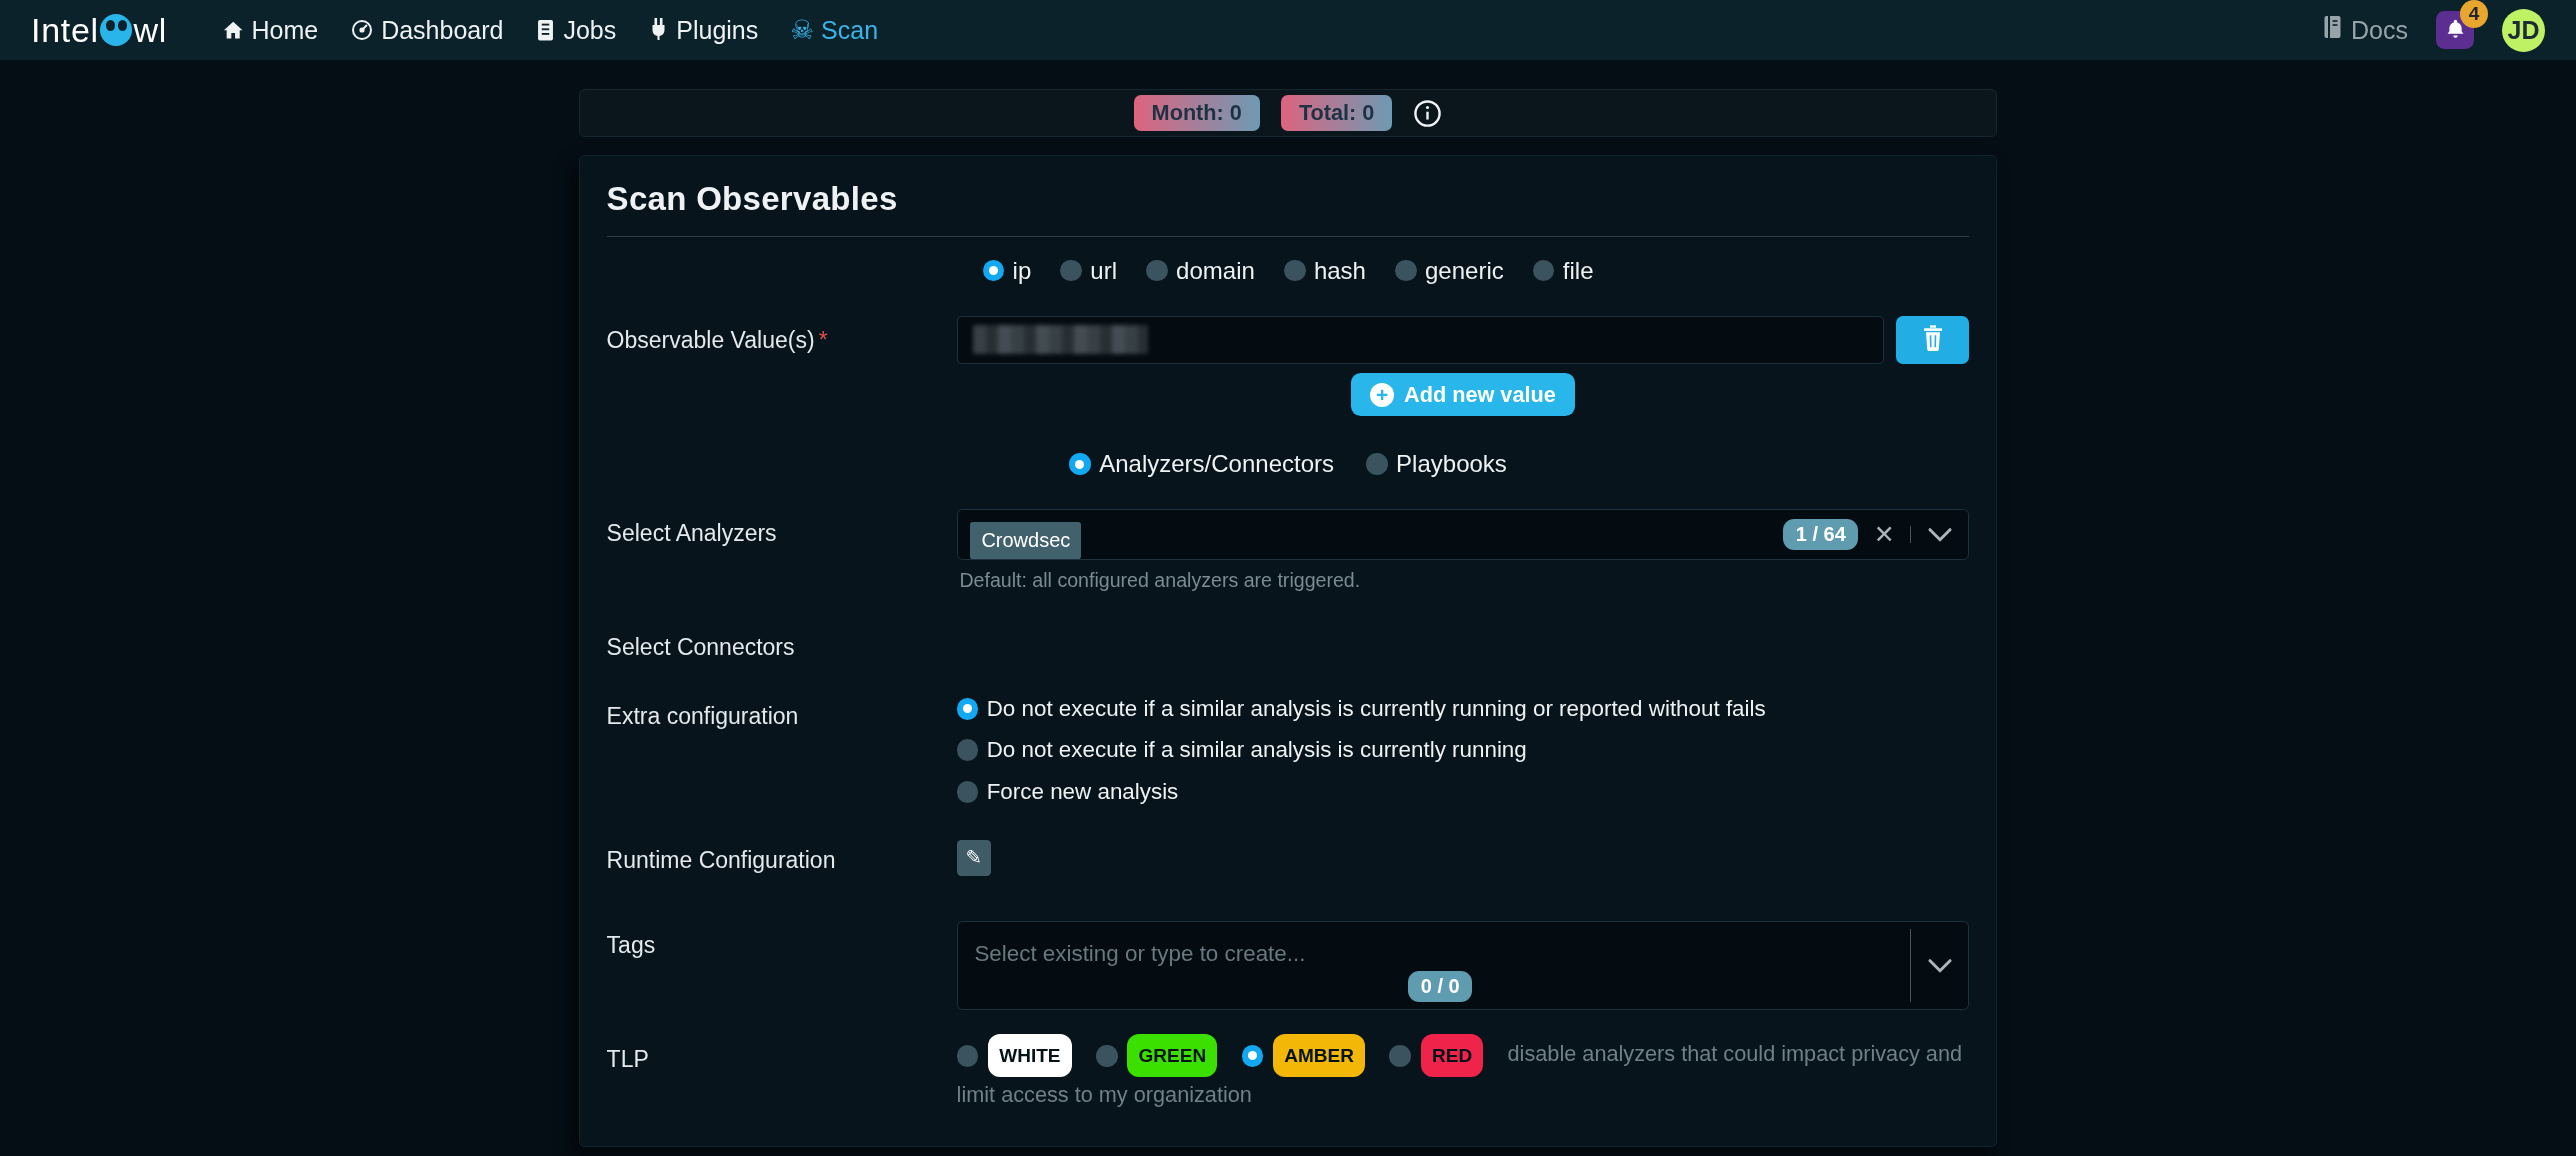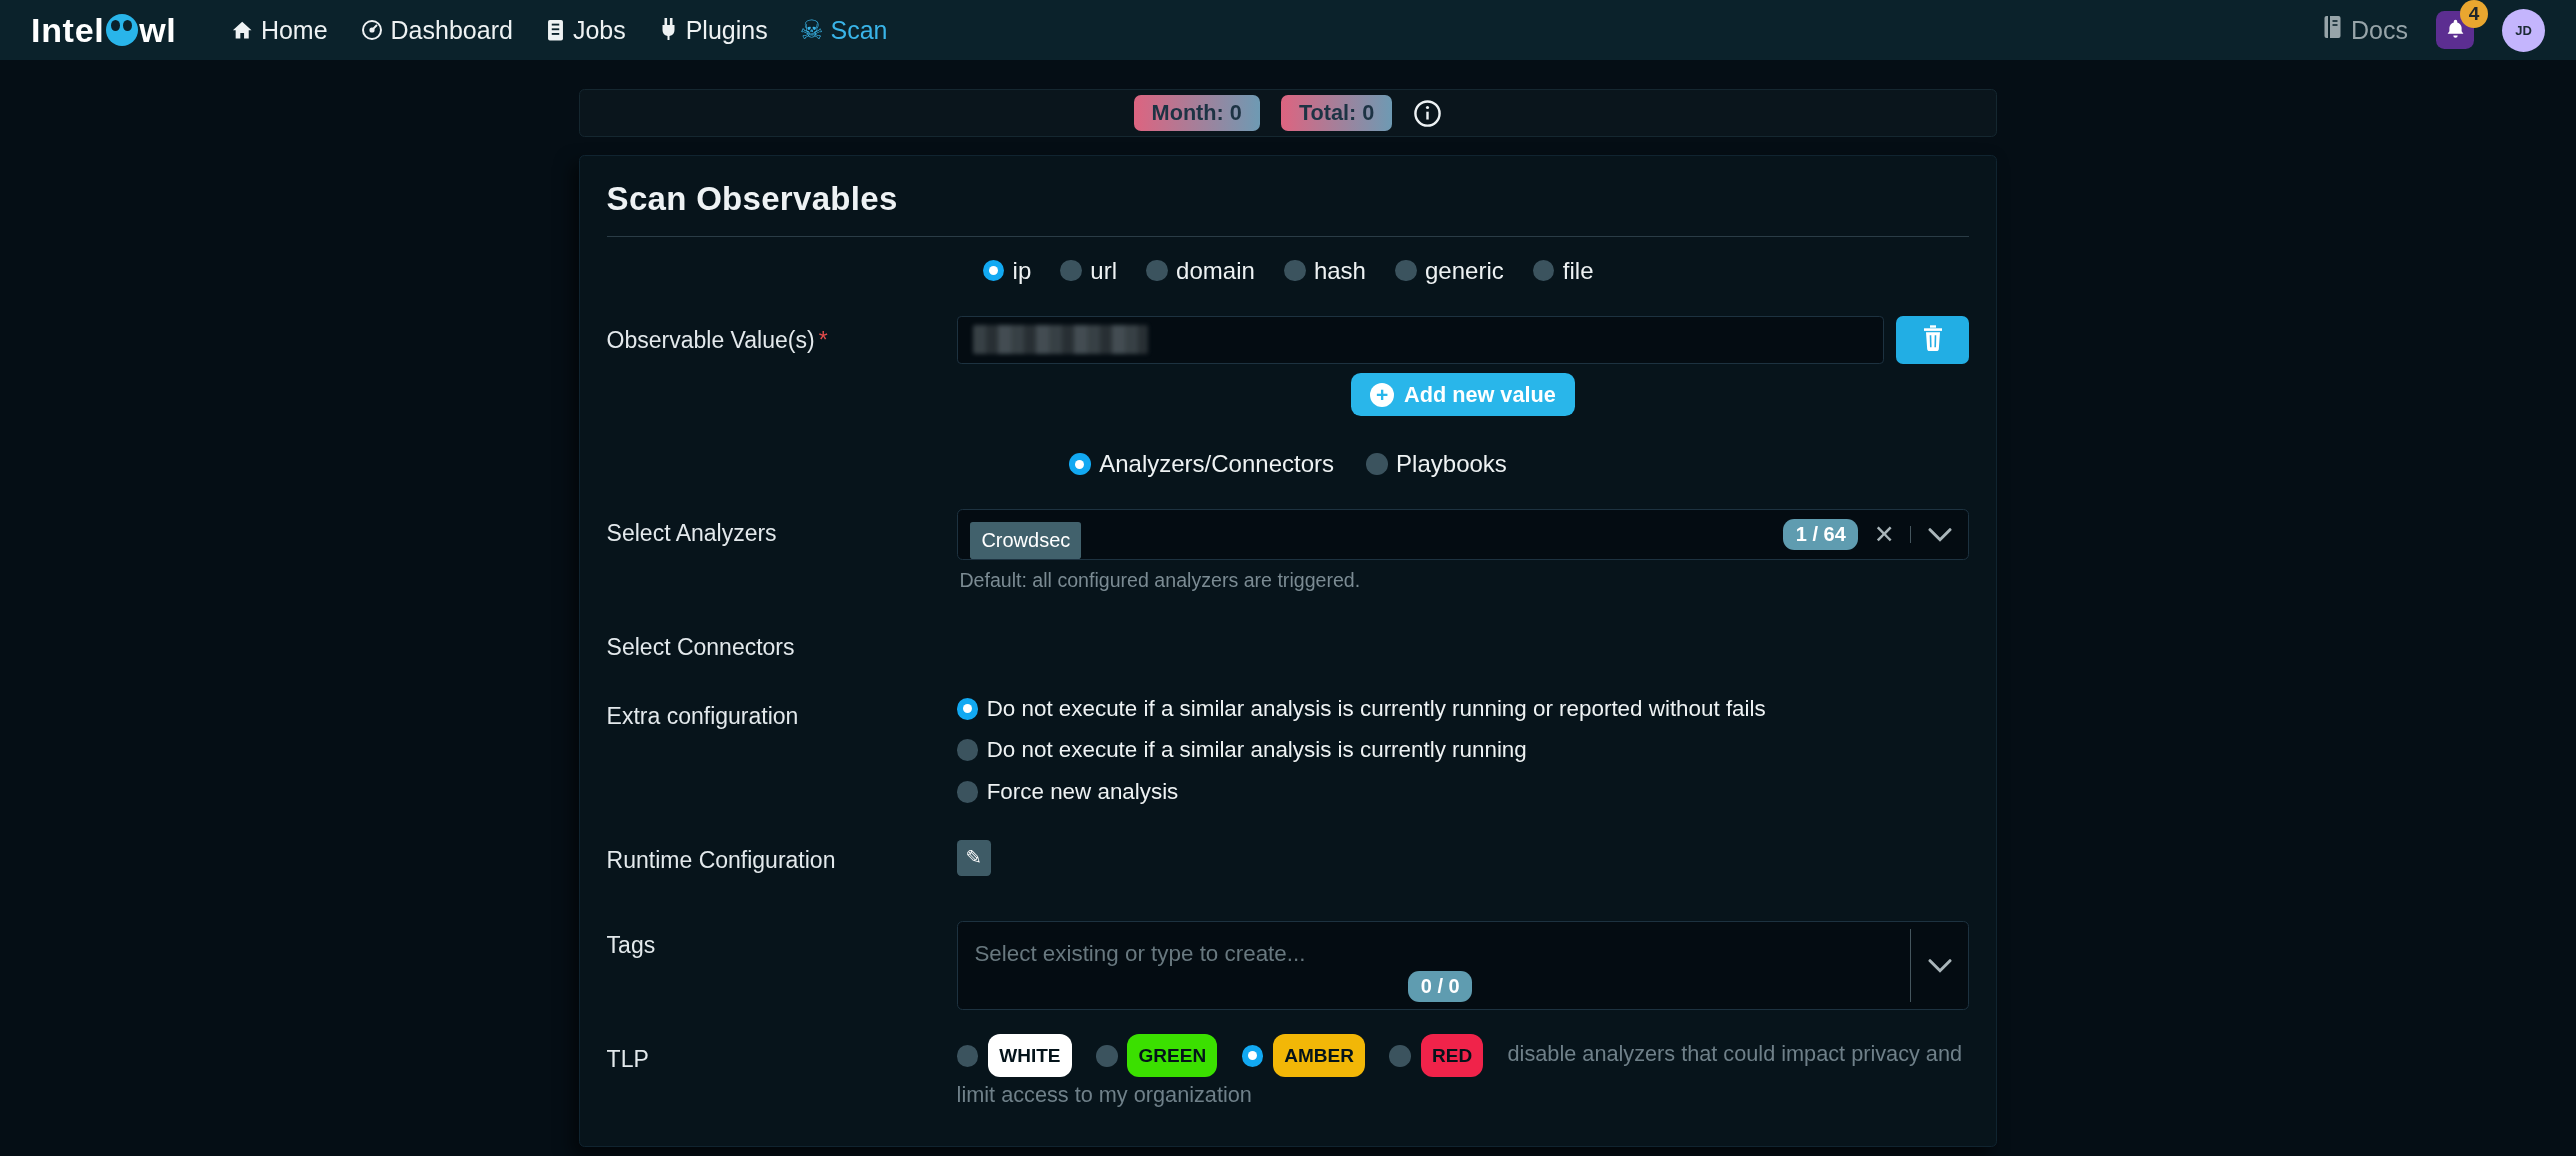--- a/index.html
+++ b/index.html
@@ -10,21 +10,21 @@
     color:#e9eef0;
     overflow:hidden;
   }
 
   
   .navbar {
     height:60px; background:#0b222b;
     display:flex; align-items:center;
     padding:0 31px; gap:0;
   }
-  .brand { display:flex; align-items:center; font-size:34px; font-weight:700; color:#fff; letter-spacing:0.7px; }
+  .brand { display:flex; align-items:center; font-size:34px; font-weight:400; color:#fff; letter-spacing:0.7px; }
   .owl-glyph {
     width:32px; height:32px; border-radius:50%;
     background:#29b5ea; display:inline-block; position:relative; margin:0 1.4px;
   }
   .owl-glyph::before, .owl-glyph::after {
     content:''; position:absolute; top:6.3px; width:9px; height:11.2px; border-radius:50%;
     background:#0b222b;
   }
   .owl-glyph::before { left:5.6px; }
   .owl-glyph::after { right:5.6px; }
@@ -40,22 +40,22 @@
     display:flex; align-items:center; justify-content:center; position:relative; cursor:pointer;
     border:none;
   }
   .bell-badge {
     position:absolute; top:-11.2px; right:-14px;
     min-width:28px; height:28px; border-radius:50%;
     background:#e9a62f; color:#20262b; font-size:19px; font-weight:bold;
     display:flex; align-items:center; justify-content:center; padding:0 4.2px;
   }
   .avatar {
-    width:43px; height:43px; border-radius:50%; background:#c4b5fd;
-    color:#1c2b36; font-size:13px; font-weight:bold;
+    width:43px; height:43px; border-radius:50%; background:#bef264;
+    color:#1c2b36; font-size:25px; font-weight:bold;
     display:flex; align-items:center; justify-content:center; cursor:pointer;
   }
 
   
   .container { width:1418px; margin:0 auto; }
 
   .stats-panel {
     margin-top:29px; height:48px; border-radius:5.6px;
     background:#0a151c; border:0.7px solid #152730;
     display:flex; align-items:center; justify-content:center; gap:21px;

